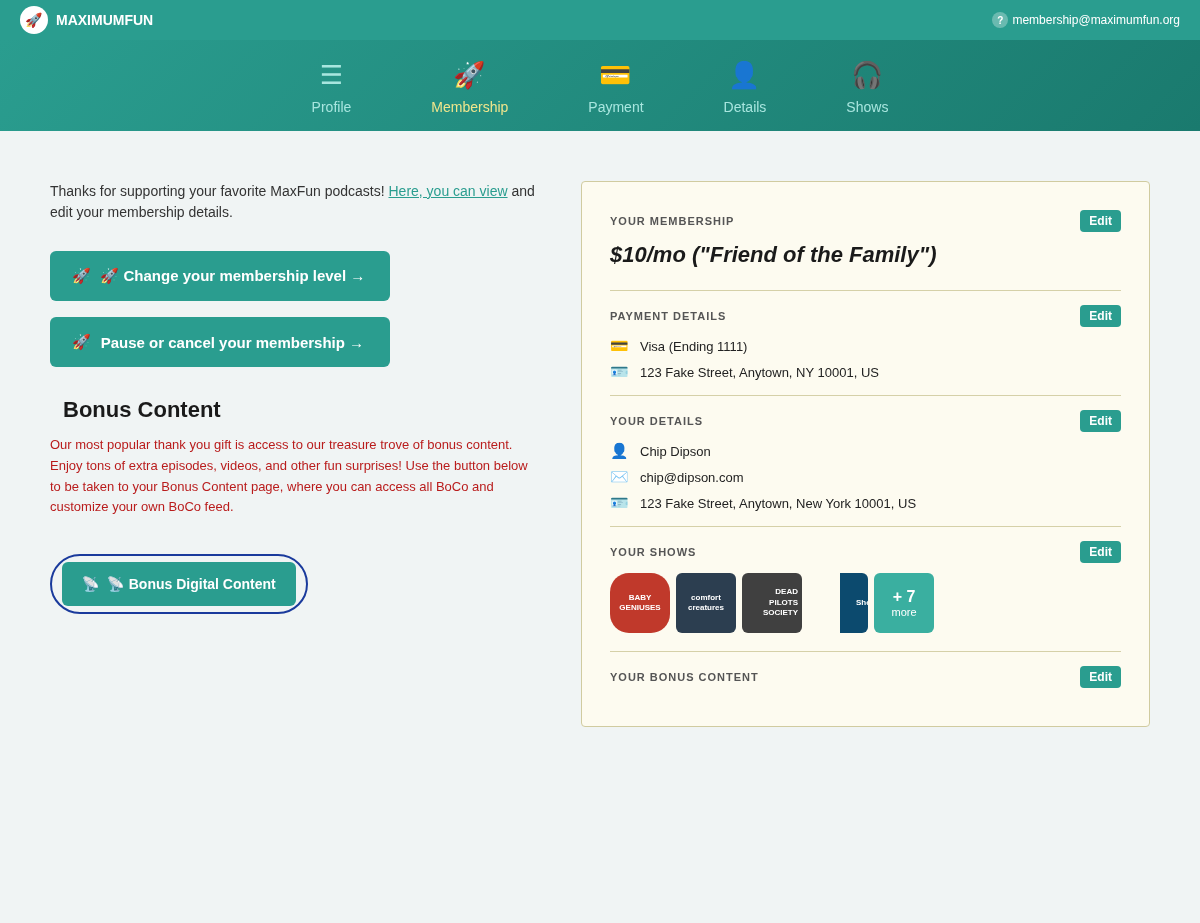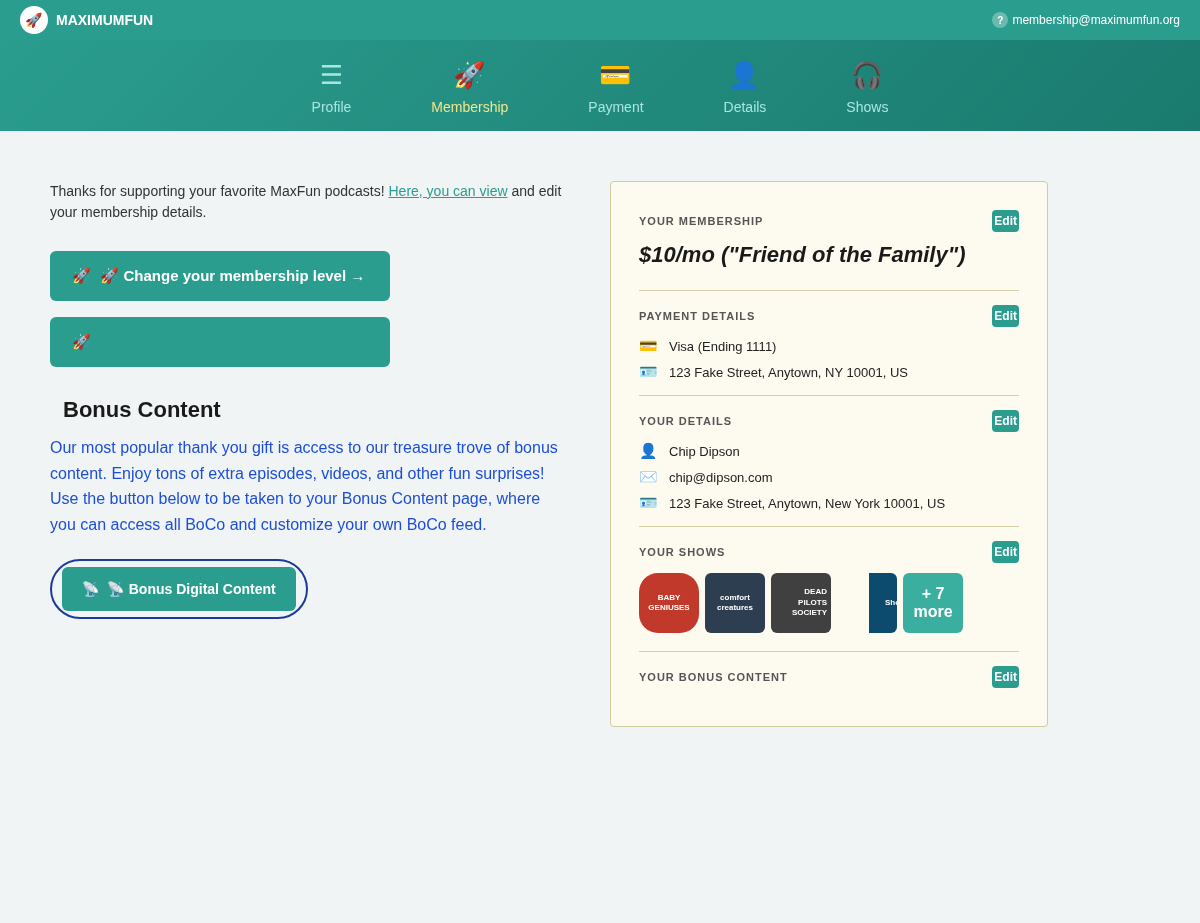--- a/index.html
+++ b/index.html
@@ -109,24 +109,24 @@
       width: 340px;
     }
 
     .bonus-title {
       font-size: 22px;
       font-weight: bold;
       color: #1a1a1a;
       margin: 30px 13px 12px;
     }
     .bonus-text {
-      font-size: 16px;
-      color: #1d4ed8;
+      font-size: 13px;
+      color: #b91c1c;
       line-height: 1.6;
-      margin-bottom: 22px;
+      margin-bottom: 36px;
     }
 
     .bonus-btn-wrapper {
       display: inline-block;
       border: 2.5px solid #1a3a9c;
       border-radius: 50px;
       padding: 6px 10px;
     }
     .bonus-btn {
       display: flex;
@@ -137,21 +137,21 @@
       border: none;
       border-radius: 6px;
       padding: 14px 20px;
       font-size: 14px;
       font-weight: 600;
       cursor: pointer;
     }
 
     
     .right-panel {
-      width: 438px;
+      width: 569px;
       background: #fdfbf0;
       border: 1px solid #d0cba0;
       border-radius: 4px;
       padding: 28px;
     }
 
     .section-header {
       display: flex;
       justify-content: space-between;
       align-items: center;
@@ -162,21 +162,21 @@
       font-weight: bold;
       letter-spacing: 1px;
       color: #555;
       text-transform: uppercase;
     }
     .edit-btn {
       background: #2a9d8f;
       color: white;
       border: none;
       border-radius: 4px;
-      padding: 4px 2px;
+      padding: 4px 9px;
       font-size: 12px;
       cursor: pointer;
       font-weight: 600;
     }
 
     .membership-level {
       font-size: 22px;
       font-weight: bold;
       color: #1a1a1a;
       font-style: italic;
@@ -237,22 +237,22 @@
       display: flex;
       flex-direction: column;
       align-items: center;
       justify-content: center;
       color: white;
       font-size: 16px;
       font-weight: bold;
       cursor: pointer;
     }
     .show-more-label {
-      font-size: 16px;
-      font-weight: bold;
+      font-size: 11px;
+      font-weight: normal;
     }
 
     .your-bonus-section {
       margin-top: 18px;
     }
   </style>
 </head>
 <body>
 
 <div class="topbar">
@@ -296,20 +296,21 @@
       Thanks for supporting your favorite MaxFun podcasts! <a href="#">Here, you can view</a> and edit your membership details.
     </p>
 
     <button class="action-btn">
       <span>🚀</span>
       <span style="flex:1;text-align:left;">🚀 Change your membership level →</span>
     </button>
 
     <button class="action-btn">
       <span>🚀</span>
+      <span style="flex:1;text-align:left;">Pause or cancel your membership →</span>
     </button>
 
     <h2 class="bonus-title">Bonus Content</h2>
     <p class="bonus-text">
       Our most popular thank you gift is access to our treasure trove of bonus content. Enjoy tons of extra episodes, videos, and other fun surprises! Use the button below to be taken to your Bonus Content page, where you can access all BoCo and customize your own BoCo feed.
     </p>
 
     <div class="bonus-btn-wrapper">
       <button class="bonus-btn">
         <span>📡</span>

